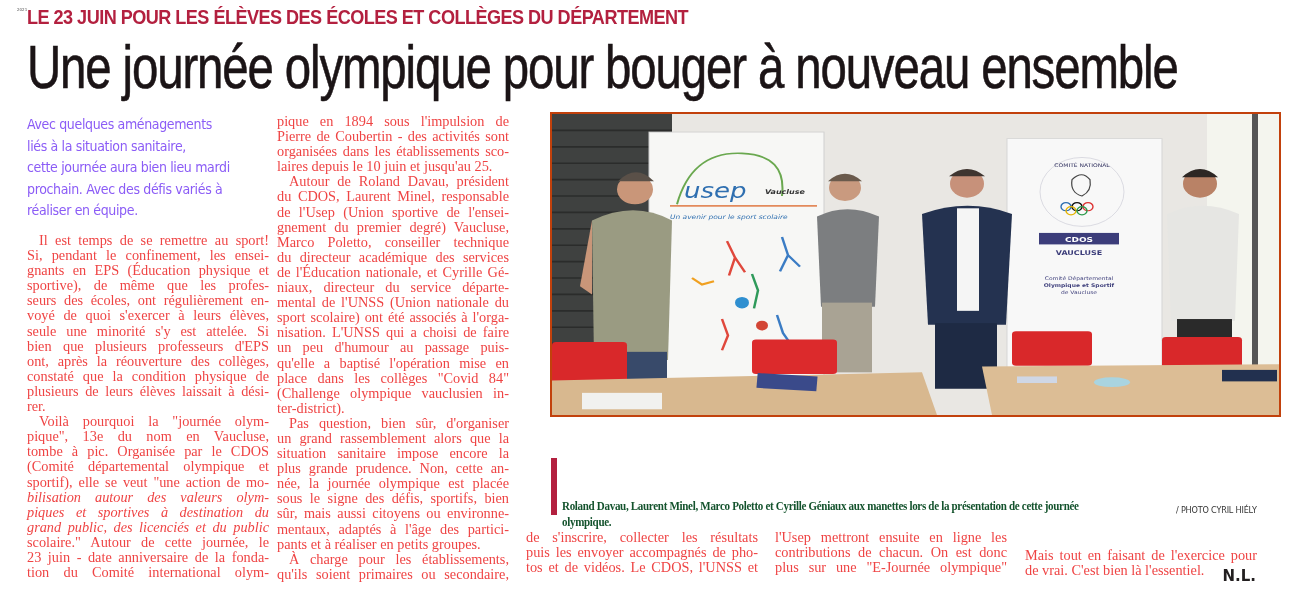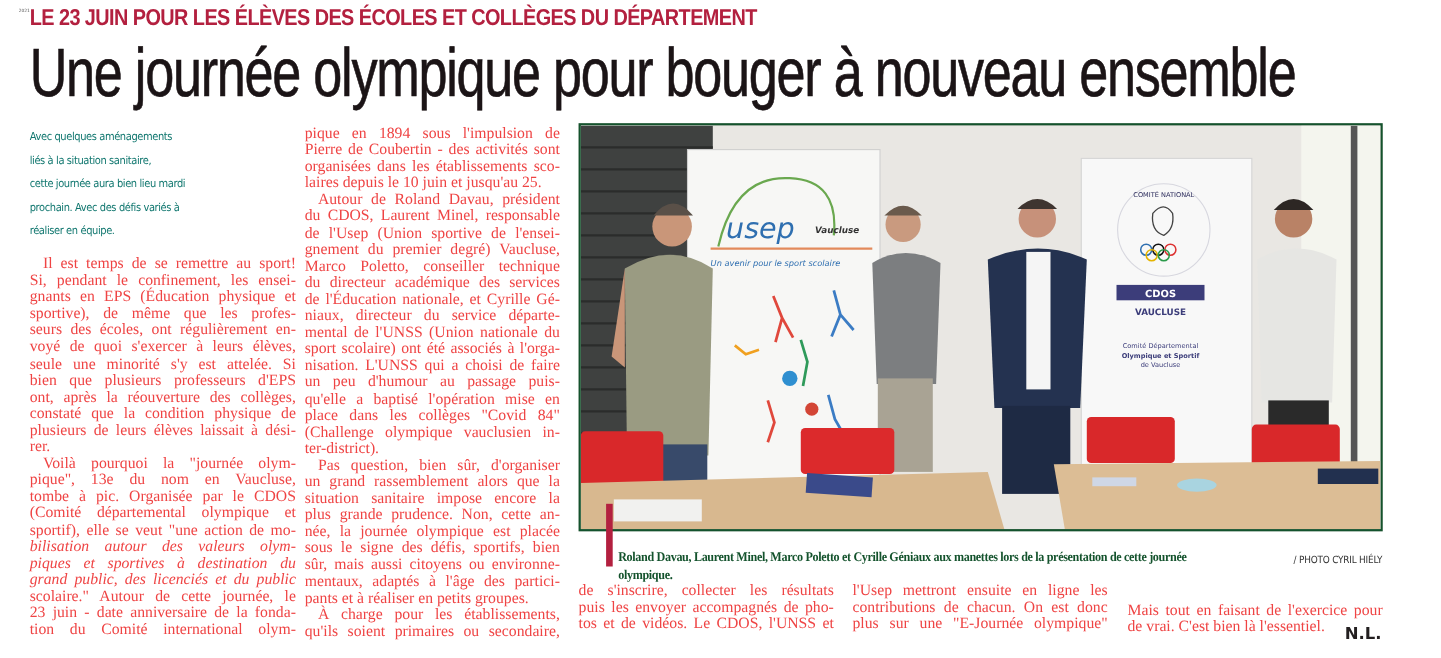--- a/index.html
+++ b/index.html
@@ -16,42 +16,42 @@
     .headline {
       position: absolute; left: 27px; top: 32px;
       font-family: "Liberation Sans", sans-serif; font-weight: 400;
       font-size: 62px; line-height: 70px; letter-spacing: -1.5px; color: #1b1416;
       transform: scaleX(0.765); transform-origin: left top; white-space: nowrap;
       -webkit-text-stroke: 0.6px #1b1416;
     }
 
     .chapo {
       position: absolute; left: 27px; top: 114px; width: 240px;
-      font-family: "DejaVu Sans", sans-serif; font-size: 10px; line-height: 21.6px;
-      color: #0f766e; letter-spacing: -0.4px;
+      font-family: "DejaVu Sans", sans-serif; font-size: 14px; line-height: 21.6px;
+      color: #8b5cf6; letter-spacing: -0.4px;
     }
     .chapo span { display: block; white-space: nowrap; transform: scaleX(0.9); transform-origin: left; }
 
     .col {
       position: absolute; font-family: Liberation Serif, serif;
       font-size: 14.3px; line-height: 15.1px; color: #ef4444; text-align: justify;
     }
     .col .ln { display: block; white-space: nowrap; text-align-last: justify; text-align: justify; }
     .col .ln.last { text-align-last: left; }
     .col .ln.indent { padding-left: 12px; }
 
     .col1 { left: 27px; top: 233px; width: 242px; }
     .col2 { left: 277px; top: 114px; width: 232px; }
     .col3 { left: 526px; top: 530px; width: 232px; }
     .col4 { left: 775px; top: 530px; width: 232px; }
     .col5 { left: 1025px; top: 548px; width: 232px; }
 
     .photo {
-      position: absolute; left: 526px; top: 112px; width: 731px; height: 371px;
-      border: 2px solid #14532d; overflow: hidden; background: #d8d5cf;
+      position: absolute; left: 550px; top: 112px; width: 731px; height: 305px;
+      border: 2px solid #c2410c; overflow: hidden; background: #d8d5cf;
     }
     .photo svg { display: block; width: 100%; height: 100%; }
 
     .caption-bar { position: absolute; left: 551px; top: 458px; width: 6px; height: 57px; background: #b3203f; }
     .caption {
       position: absolute; left: 562px; top: 498px; width: 700px;
       font-family: Liberation Serif, serif; font-weight: 700; font-size: 12px; line-height: 16px;
       color: #14532d; letter-spacing: -0.35px;
     }
     .caption span { display: block; white-space: nowrap; transform: scaleX(0.92); transform-origin: left; }

